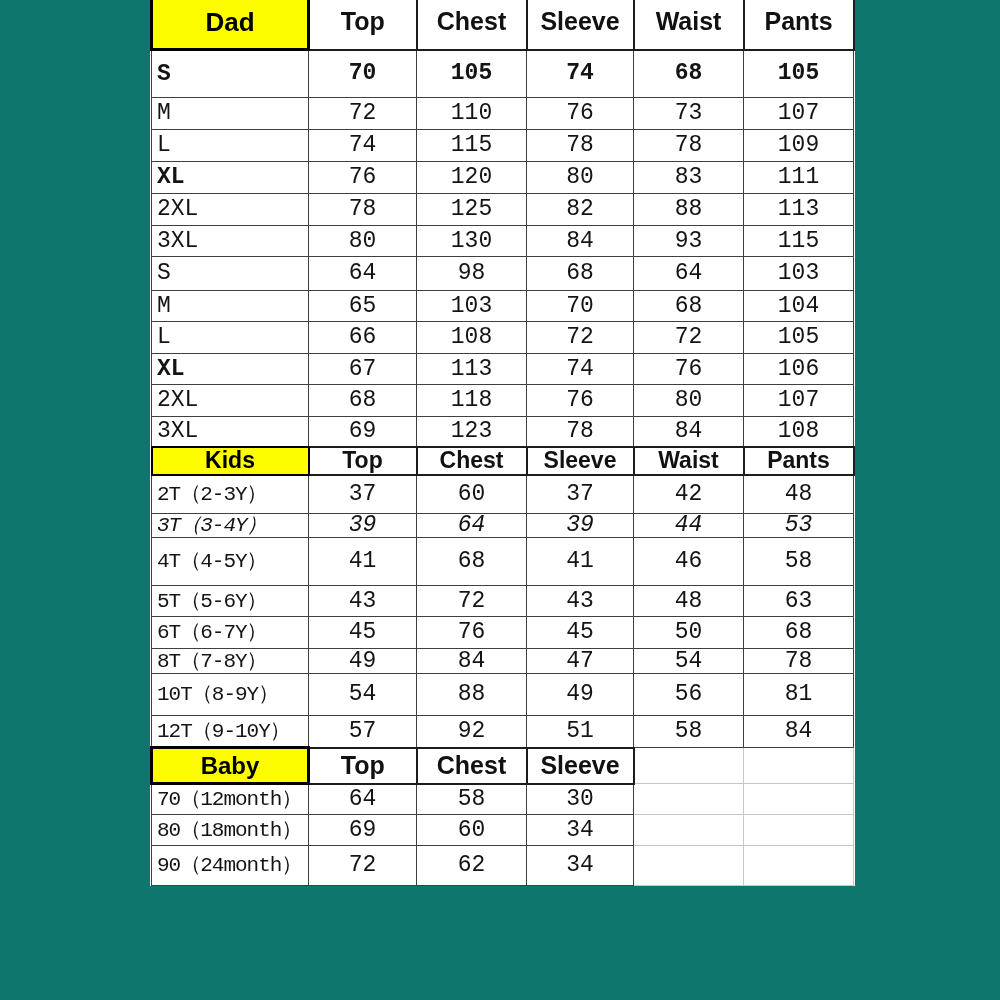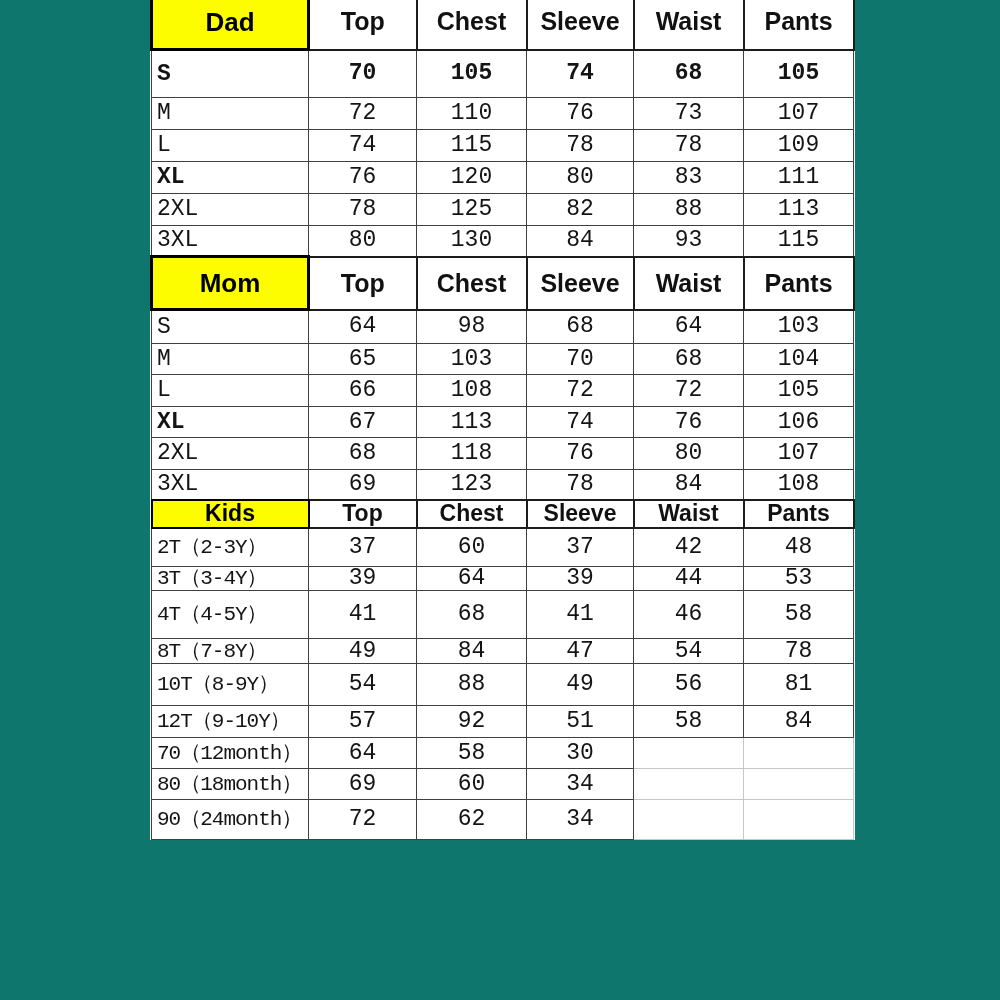--- a/index.html
+++ b/index.html
@@ -146,28 +146,20 @@
           <td>113</td>
         </tr>
         <tr class="sec-dad" style="height: 31px;">
           <td class="label">3XL</td>
           <td>80</td>
           <td>130</td>
           <td>84</td>
           <td>93</td>
           <td>115</td>
         </tr>
-        <tr class="header sec-mom" style="height: 53px;">
-          <td class="yellow">Mom</td>
-          <td class="colhead">Top</td>
-          <td class="colhead">Chest</td>
-          <td class="colhead">Sleeve</td>
-          <td class="colhead">Waist</td>
-          <td class="colhead">Pants</td>
-        </tr>
         <tr class="sec-mom" style="height: 34px;">
           <td class="label">S</td>
           <td>64</td>
           <td>98</td>
           <td>68</td>
           <td>64</td>
           <td>103</td>
         </tr>
         <tr class="sec-mom" style="height: 31px;">
           <td class="label">M</td>
@@ -218,35 +210,51 @@
           <td class="colhead">Pants</td>
         </tr>
         <tr class="sec-kids" style="height: 39px;">
           <td class="label">2T（2-3Y）</td>
           <td>37</td>
           <td>60</td>
           <td>37</td>
           <td>42</td>
           <td>48</td>
         </tr>
-        <tr class="sec-kids" style="height: 21px;">
+        <tr class="sec-kids" style="height: 21px; font-style: italic;">
           <td class="label">3T（3-4Y）</td>
           <td>39</td>
           <td>64</td>
           <td>39</td>
           <td>44</td>
           <td>53</td>
         </tr>
         <tr class="sec-kids" style="height: 48px;">
           <td class="label">4T（4-5Y）</td>
           <td>41</td>
           <td>68</td>
           <td>41</td>
           <td>46</td>
           <td>58</td>
+        </tr>
+        <tr class="sec-kids" style="height: 31px;">
+          <td class="label">5T（5-6Y）</td>
+          <td>43</td>
+          <td>72</td>
+          <td>43</td>
+          <td>48</td>
+          <td>63</td>
+        </tr>
+        <tr class="sec-kids" style="height: 32px;">
+          <td class="label">6T（6-7Y）</td>
+          <td>45</td>
+          <td>76</td>
+          <td>45</td>
+          <td>50</td>
+          <td>68</td>
         </tr>
         <tr class="sec-kids" style="height: 25px;">
           <td class="label">8T（7-8Y）</td>
           <td>49</td>
           <td>84</td>
           <td>47</td>
           <td>54</td>
           <td>78</td>
         </tr>
         <tr class="sec-kids" style="height: 42px;">
@@ -258,20 +266,28 @@
           <td>81</td>
         </tr>
         <tr class="sec-kids" style="height: 32px;">
           <td class="label">12T（9-10Y）</td>
           <td>57</td>
           <td>92</td>
           <td>51</td>
           <td>58</td>
           <td>84</td>
         </tr>
+        <tr class="header sec-baby" style="height: 36px;">
+          <td class="yellow">Baby</td>
+          <td class="colhead">Top</td>
+          <td class="colhead">Chest</td>
+          <td class="colhead">Sleeve</td>
+          <td class="light"></td>
+          <td class="light"></td>
+        </tr>
         <tr class="sec-baby" style="height: 31px;">
           <td class="label">70（12month）</td>
           <td>64</td>
           <td>58</td>
           <td>30</td>
           <td class="light"></td>
           <td class="light"></td>
         </tr>
         <tr class="sec-baby" style="height: 31px;">
           <td class="label">80（18month）</td>

